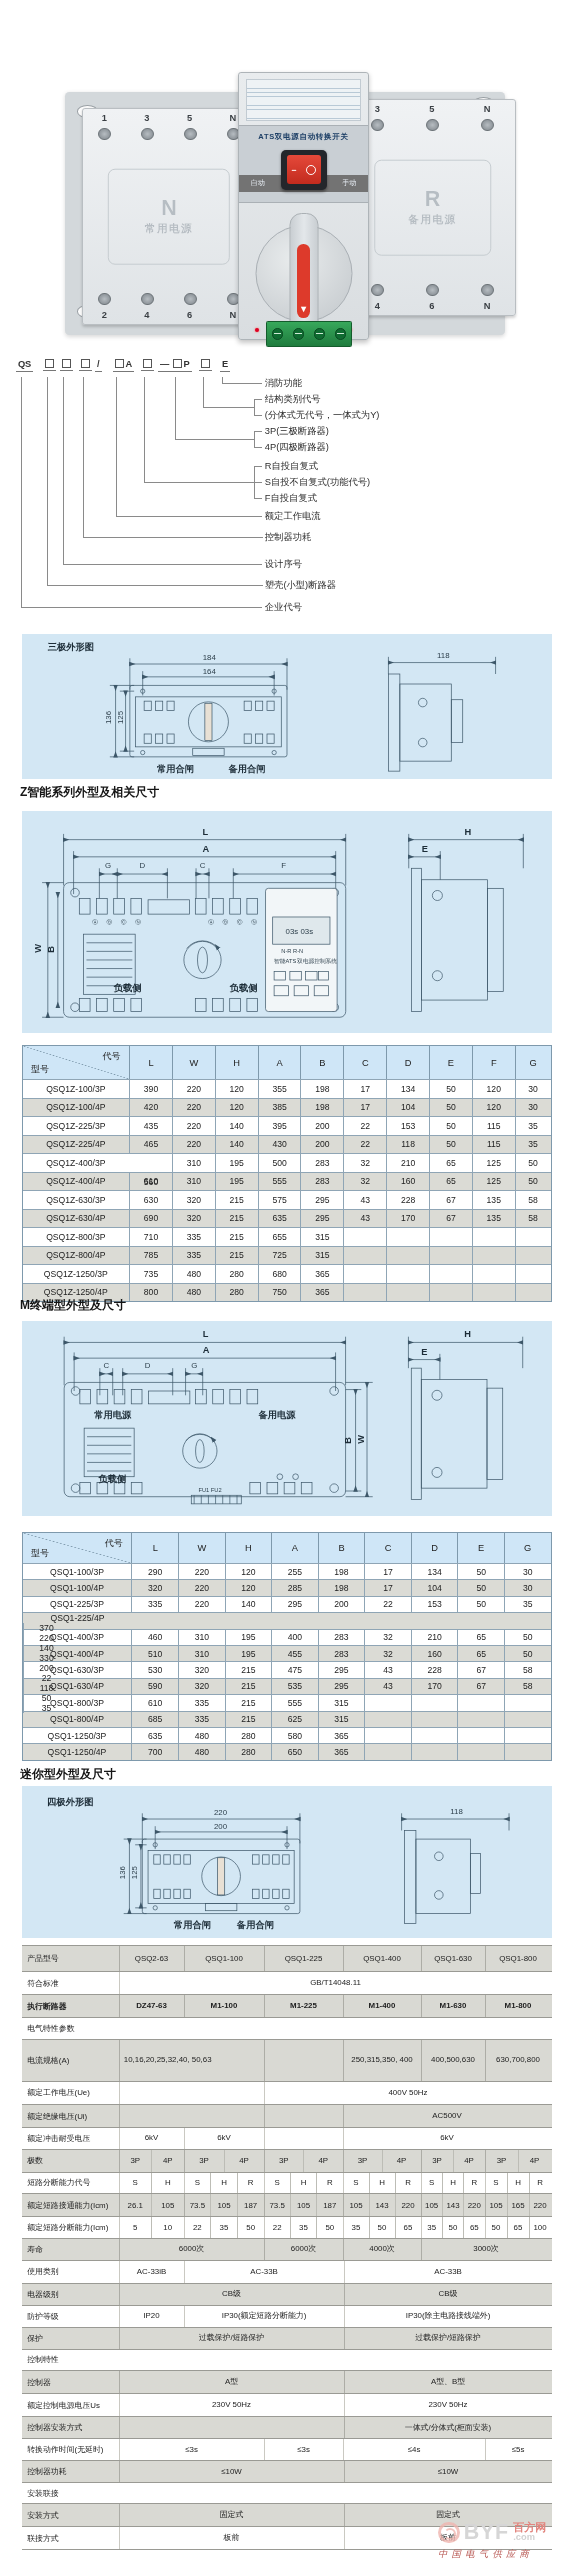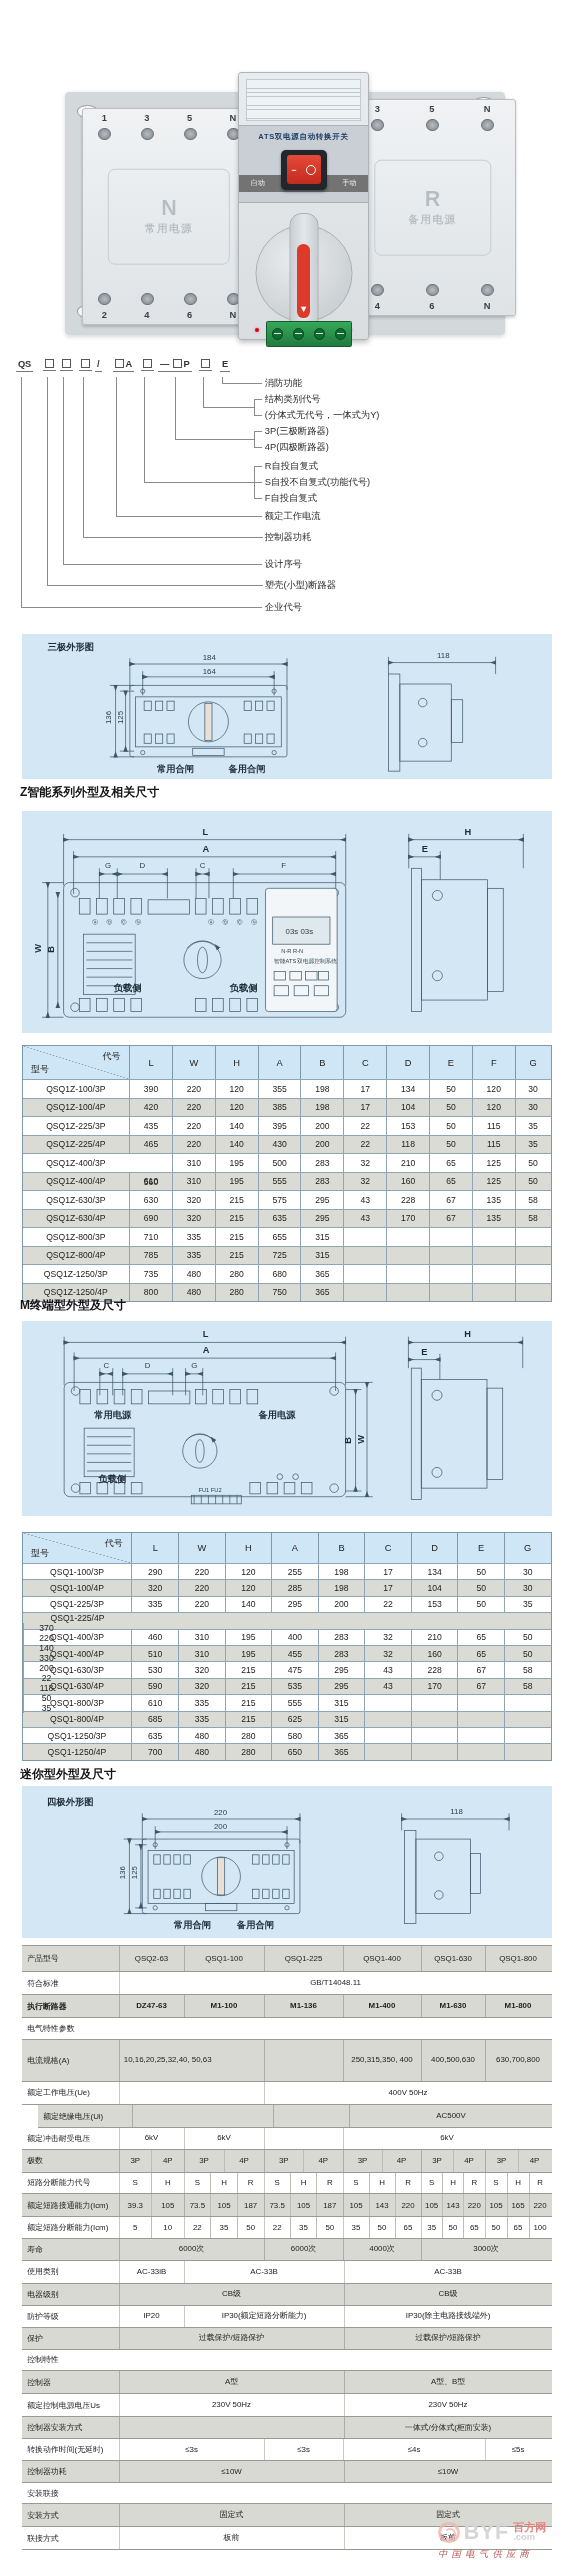--- a/index.html
+++ b/index.html
@@ -947,42 +947,42 @@
         <div class="scell" style="width: 66px;">QSQ1-800</div>
       </div>
       <div class="srow sw" style="height: 23px;">
         <div class="slabel">符合标准</div>
         <div class="scell" style="width: 433px;">GB/T14048.11</div>
       </div>
       <div class="srow sg" style="height: 23px; font-weight: bold;">
         <div class="slabel">执行断路器</div>
         <div class="scell" style="width: 65px;">DZ47-63</div>
         <div class="scell" style="width: 80px;">M1-100</div>
-        <div class="scell" style="width: 79px;">M1-136</div>
+        <div class="scell" style="width: 79px;">M1-225</div>
         <div class="scell" style="width: 78px;">M1-400</div>
         <div class="scell" style="width: 64px;">M1-630</div>
         <div class="scell" style="width: 66px;">M1-800</div>
       </div>
       <div class="srow sw" style="height: 21.5px;">
         <div class="slabel">电气特性参数</div>
       </div>
       <div class="srow sg" style="height: 42px;">
         <div class="slabel">电流规格(A)</div>
         <div class="scell left" style="width: 145px;">10,16,20,25,32,40, 50,63</div>
         <div class="scell" style="width: 79px;"></div>
         <div class="scell" style="width: 78px;">250,315,350, 400</div>
         <div class="scell" style="width: 64px;">400,500,630</div>
         <div class="scell" style="width: 66px;">630,700,800</div>
       </div>
       <div class="srow sw" style="height: 23.6px;">
         <div class="slabel">额定工作电压(Ue)</div>
         <div class="scell" style="width: 145px;"></div>
         <div class="scell" style="width: 288px;">400V 50Hz</div>
       </div>
-      <div class="srow sg" style="height: 23px; margin-left: 16px;">
+      <div class="srow sg" style="height: 23px;">
         <div class="slabel">额定绝缘电压(Ui)</div>
         <div class="scell" style="width: 145px;"></div>
         <div class="scell" style="width: 79px;"></div>
         <div class="scell" style="width: 208px;">AC500V</div>
       </div>
       <div class="srow sw" style="height: 21.5px;">
         <div class="slabel">额定冲击耐受电压</div>
         <div class="scell" style="width: 65px;">6kV</div>
         <div class="scell" style="width: 80px;">6kV</div>
         <div class="scell" style="width: 79px;"></div>
@@ -1043,21 +1043,21 @@
         </div>
         <div class="sgroup" style="width: 66px;">
           <div class="ssub">S</div>
           <div class="ssub">H</div>
           <div class="ssub">R</div>
         </div>
       </div>
       <div class="srow sg" style="height: 23px;">
         <div class="slabel">额定短路接通能力(Icm)</div>
         <div class="sgroup" style="width: 65px;">
-          <div class="ssub">39.3</div>
+          <div class="ssub">26.1</div>
           <div class="ssub">105</div>
         </div>
         <div class="sgroup" style="width: 80px;">
           <div class="ssub">73.5</div>
           <div class="ssub">105</div>
           <div class="ssub">187</div>
         </div>
         <div class="sgroup" style="width: 79px;">
           <div class="ssub">73.5</div>
           <div class="ssub">105</div>

